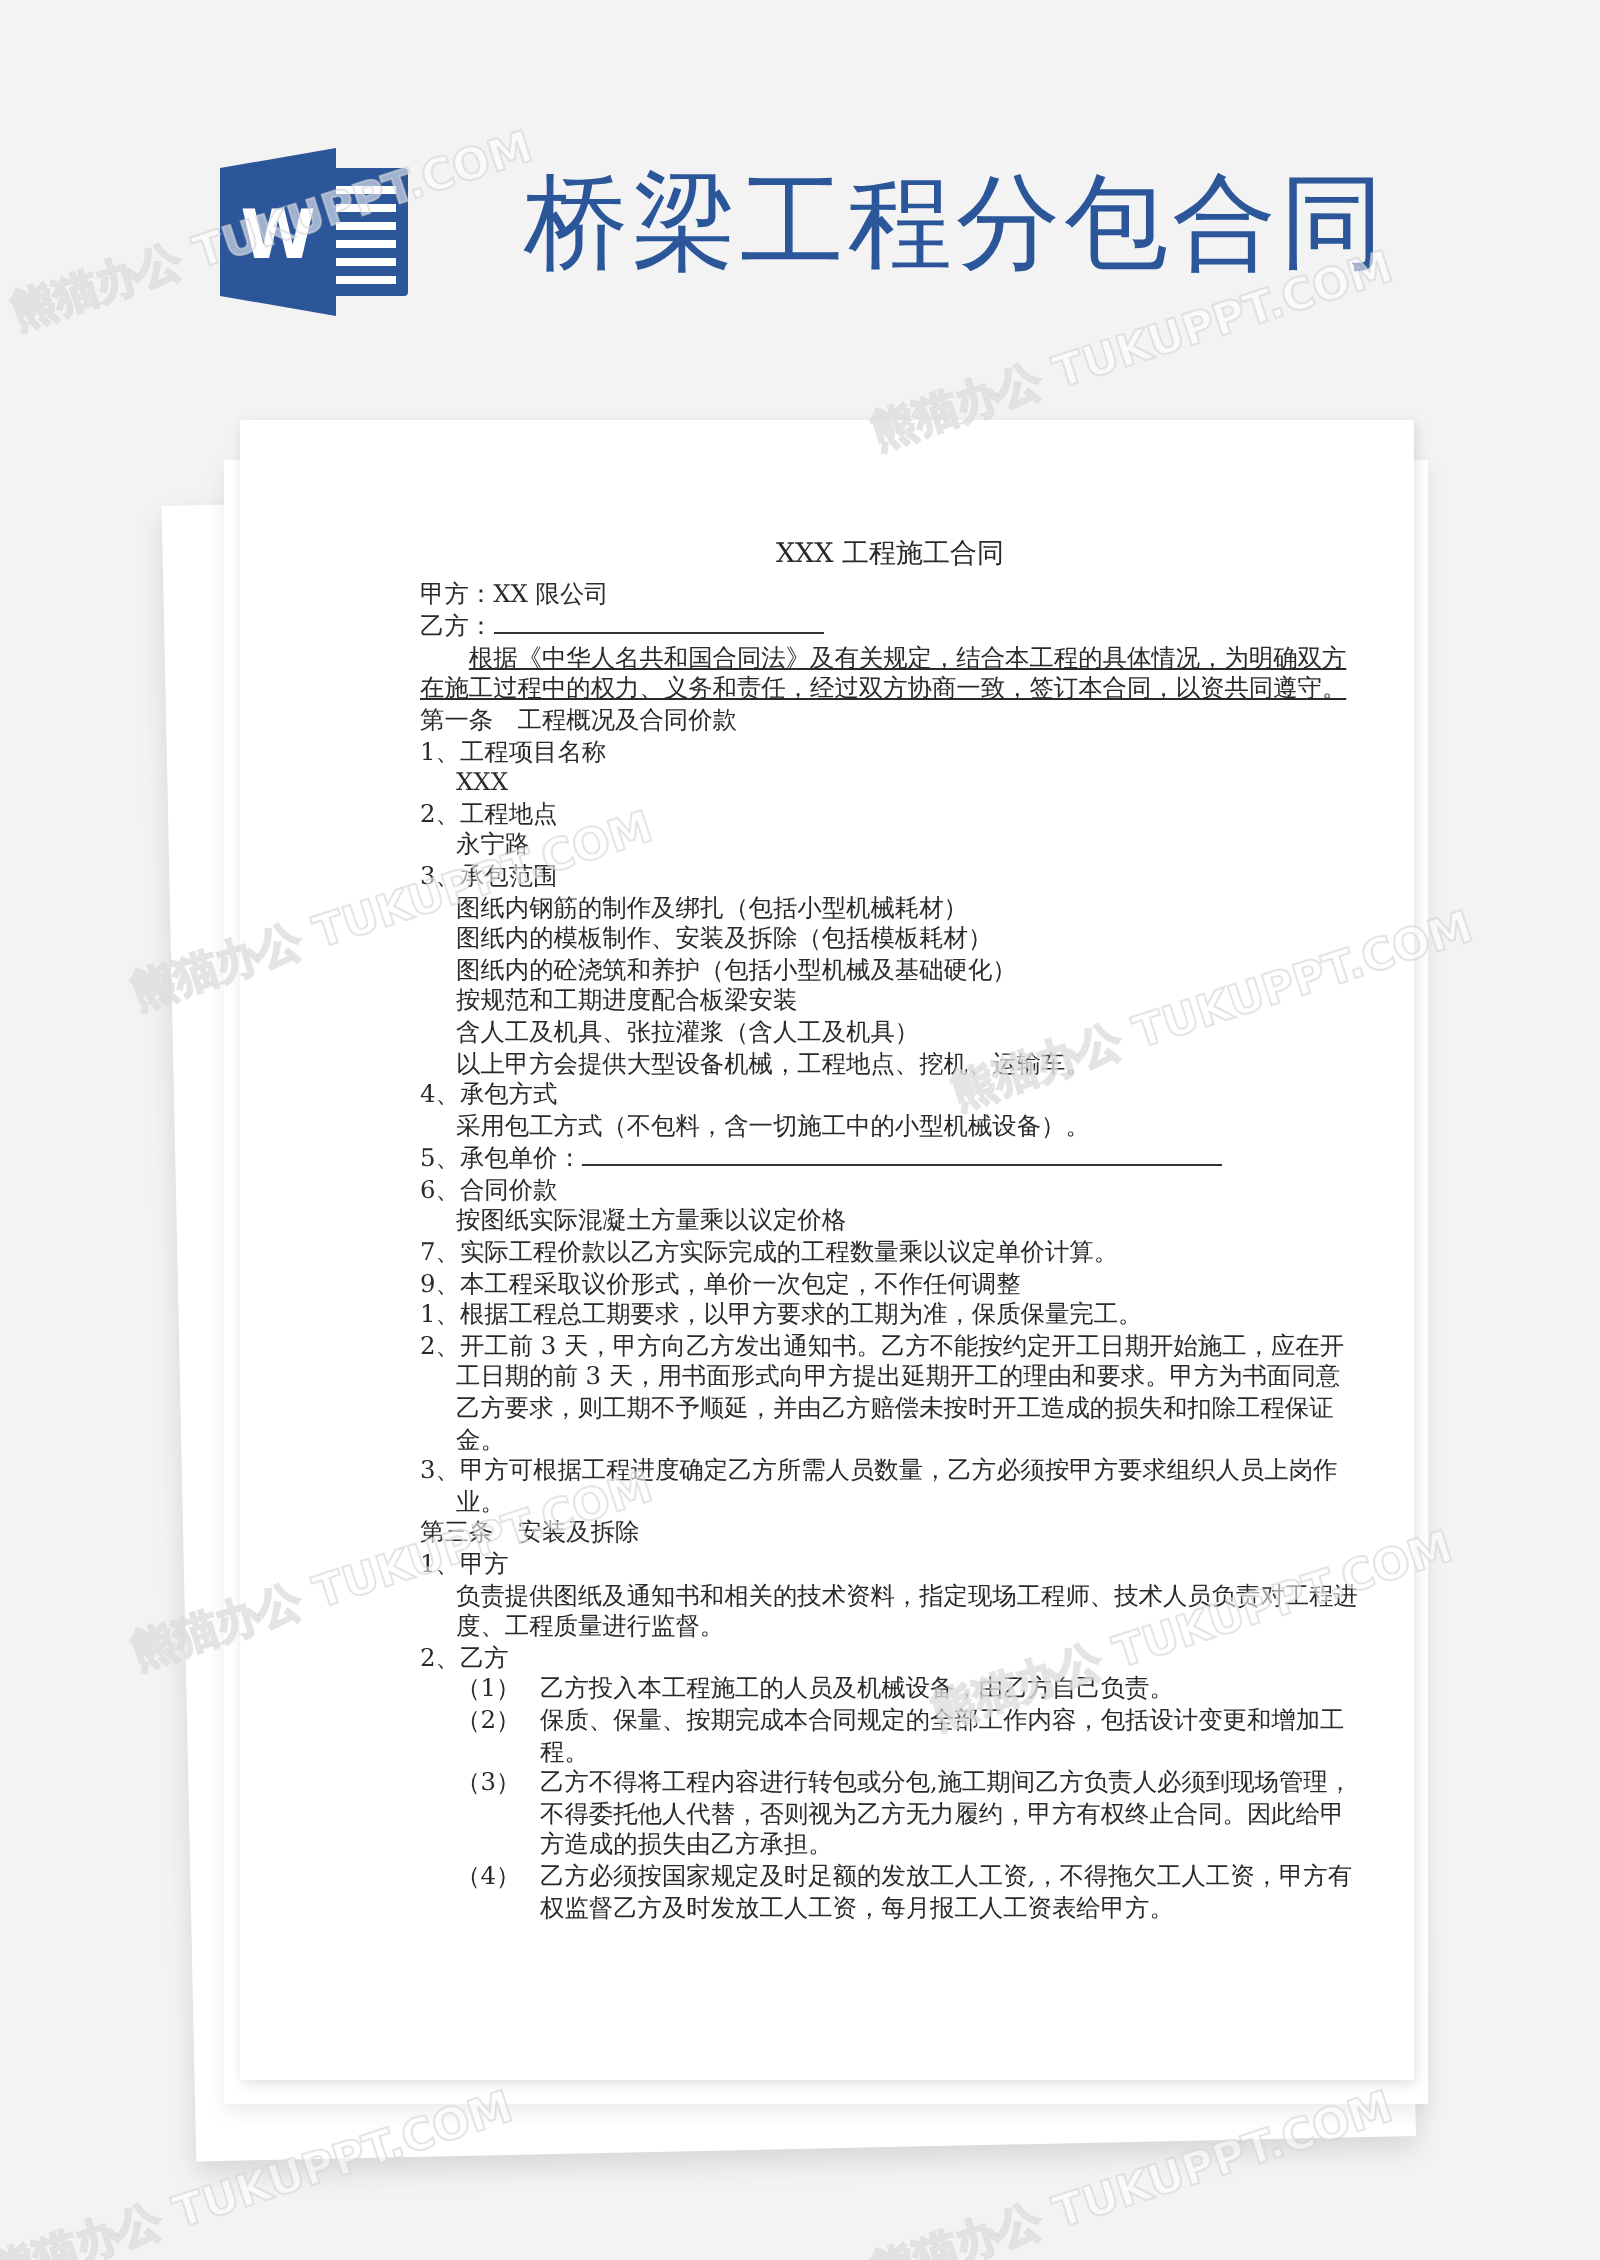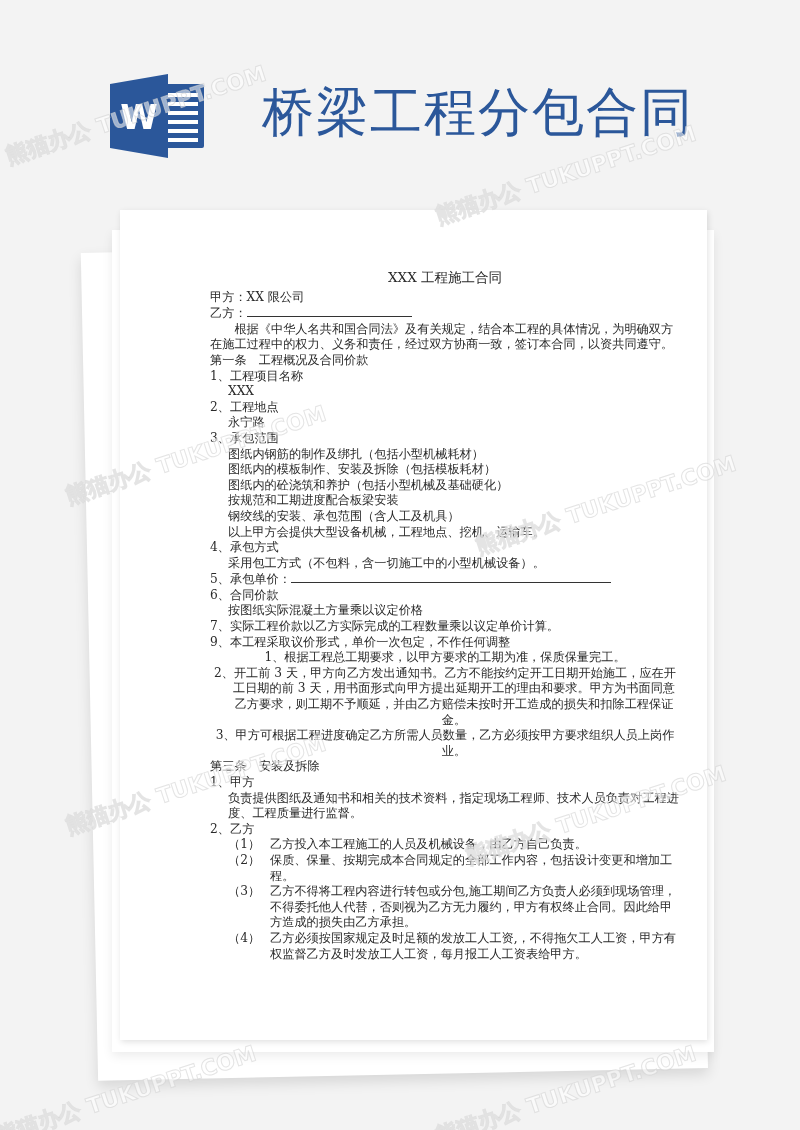--- a/index.html
+++ b/index.html
@@ -46,22 +46,22 @@
       box-shadow: 1px 2px 6px rgba(0,0,0,0.12);
       z-index: 2;
     }
     .doc {
       position: absolute; left: 90px; top: 60px; width: 470px;
       font-size: 12.2px; line-height: 15.6px; color: #2a2a2a;
     }
     .doc-title { text-align: center; font-size: 13.5px; margin-bottom: 4px; margin-left: 0; }
     .line { white-space: nowrap; }
     .indent1 { padding-left: 18px; }
-    .indent-para { text-indent: 2em; white-space: normal; }
-    .hang { padding-left: 18px; text-indent: -18px; white-space: normal; text-align: center; }
+    .indent-para { text-indent: 2em; white-space: normal; text-decoration: underline; }
+    .hang { padding-left: 18px; text-indent: -18px; white-space: normal; }
     .sub-item { display: flex; padding-left: 18px; }
     .sub-num { width: 42px; flex: none; }
     .sub-text { flex: 1; }
     .blank {
       display: inline-block; border-bottom: 1px solid #333; height: 12px;
       vertical-align: baseline;
     }
   </style>
 </head>
 <body>
@@ -98,21 +98,21 @@
     <div class="line">第一条　工程概况及合同价款</div>
     <div class="line">1、工程项目名称</div>
     <div class="line indent1">XXX</div>
     <div class="line">2、工程地点</div>
     <div class="line indent1">永宁路</div>
     <div class="line">3、承包范围</div>
     <div class="line indent1">图纸内钢筋的制作及绑扎（包括小型机械耗材）</div>
     <div class="line indent1">图纸内的模板制作、安装及拆除（包括模板耗材）</div>
     <div class="line indent1">图纸内的砼浇筑和养护（包括小型机械及基础硬化）</div>
     <div class="line indent1">按规范和工期进度配合板梁安装</div>
-    <div class="line indent1">钢绞线的安装、承包范围（含人工及机具）</div>
+    <div class="line indent1">含人工及机具、张拉灌浆（含人工及机具）</div>
     <div class="line indent1">以上甲方会提供大型设备机械，工程地点、挖机、运输车。</div>
     <div class="line">4、承包方式</div>
     <div class="line indent1">采用包工方式（不包料，含一切施工中的小型机械设备）。</div>
     <div class="line">
       <span>5、承包单价：</span><span class="blank" style="width:320px"></span>
     </div>
     <div class="line">6、合同价款</div>
     <div class="line indent1">按图纸实际混凝土方量乘以议定价格</div>
     <div class="line">7、实际工程价款以乙方实际完成的工程数量乘以议定单价计算。</div>
     <div class="line">9、本工程采取议价形式，单价一次包定，不作任何调整</div>

